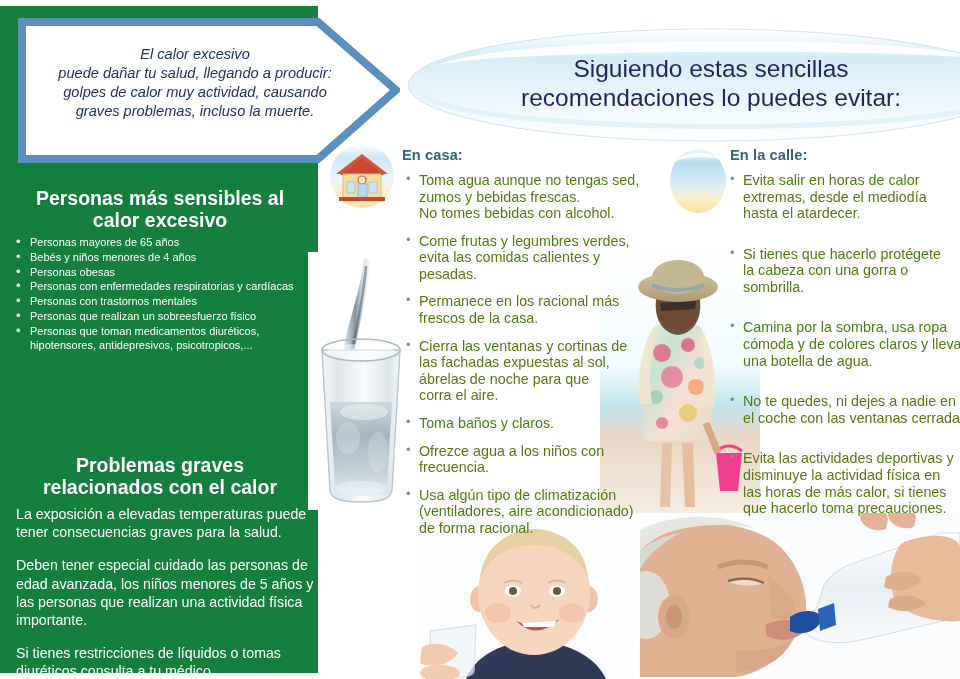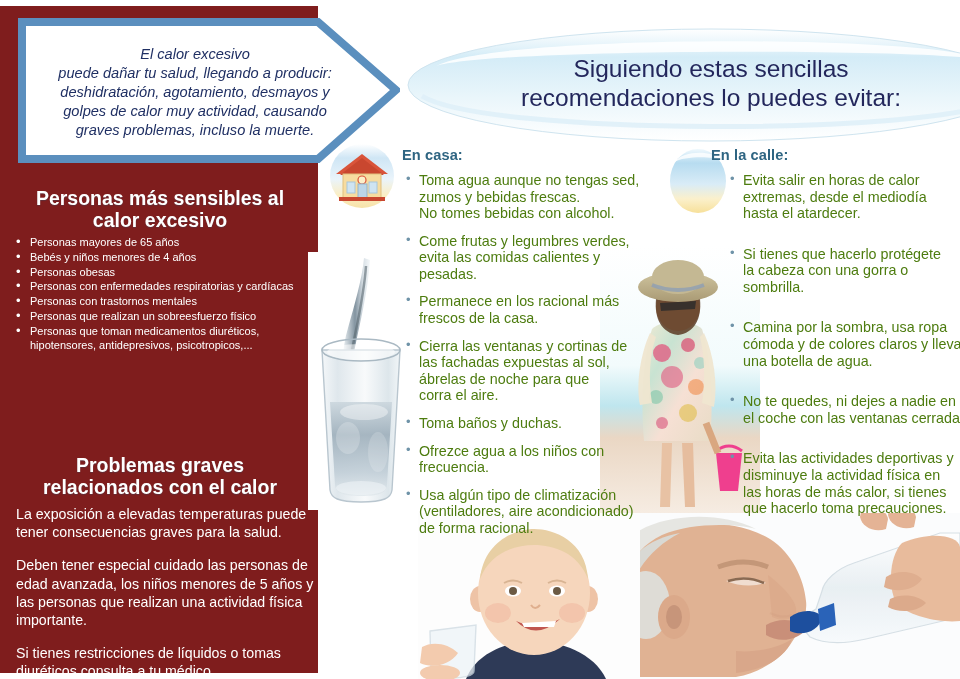--- a/index.html
+++ b/index.html
@@ -10,21 +10,21 @@
     background:#ffffff;
   }
   #page {
     position:relative; width:960px; height:679px; overflow:hidden;
     background:#ffffff;
   }
 
   
   #left-panel {
     position:absolute; left:0; top:6px; width:318px; height:667px;
-    background:#7f1d1d;
+    background:#15803d;
   }
   #left-panel-strip-top {
     position:absolute; left:0; top:0; width:318px; height:6px;
     background:#ffffff;
   }
 
   
   #callout {
     position:absolute; left:18px; top:18px; width:382px; height:145px;
     z-index:6;
@@ -84,21 +84,21 @@
   .badge-icon { position:absolute; z-index:5; }
   #house-icon { left:8px; top:140px; width:72px; height:72px; }
   #sun-icon   { left:348px; top:144px; width:64px; height:74px; }
 
   
   .col-h {
     color:#2f6582; font-weight:bold; font-size:14.6px;
     letter-spacing:.1px;
   }
   #casa-heading  { position:absolute; left:84px;  top:147px; z-index:5; }
-  #calle-heading { position:absolute; left:393px; top:147px; z-index:5; }
+  #calle-heading { position:absolute; left:412px; top:147px; z-index:5; }
 
   ul.reco {
     position:absolute; list-style:none; z-index:5;
   }
   ul.reco li {
     position:relative; padding-left:13px;
     color:#4d7c0f; font-size:14.3px; line-height:1.16;
   }
   ul.reco li:before {
     content:"\2022"; position:absolute; left:0px; top:-1px;
@@ -342,21 +342,21 @@
         <span class="l">Permanece en los racional más</span>
         <span class="l">frescos de la casa.</span>
       </li>
       <li>
         <span class="l">Cierra las ventanas y cortinas de</span>
         <span class="l">las fachadas expuestas al sol,</span>
         <span class="l">ábrelas de noche para que</span>
         <span class="l">corra el aire.</span>
       </li>
       <li>
-        <span class="l">Toma baños y duchas.</span>
+        <span class="l">Toma baños y claros.</span>
       </li>
       <li>
         <span class="l">Ofrezce agua a los niños con</span>
         <span class="l">frecuencia.</span>
       </li>
       <li>
         <span class="l">Usa algún tipo de climatización</span>
         <span class="l">(ventiladores, aire acondicionado)</span>
         <span class="l">de forma racional.</span>
       </li>
@@ -474,19 +474,18 @@
 
   </div>
 
   <div id="callout">
     <svg viewBox="0 0 382 145" preserveAspectRatio="none">
       <path d="M4 4 L300 4 L378 72 L300 141 L4 141 Z" fill="#ffffff" stroke="#5b8fbe" stroke-width="8" stroke-linejoin="miter"></path>
     </svg>
     <div id="callout-text">
       <span class="l">El calor excesivo</span>
       <span class="l">puede dañar tu salud,  llegando a producir:</span>
-      <span class="l">deshidratación, agotamiento, desmayos y</span>
       <span class="l">golpes de calor muy actividad, causando</span>
       <span class="l">graves problemas, incluso la muerte.</span>
     </div>
   </div>
 
 </div>
 
 </body></html>

